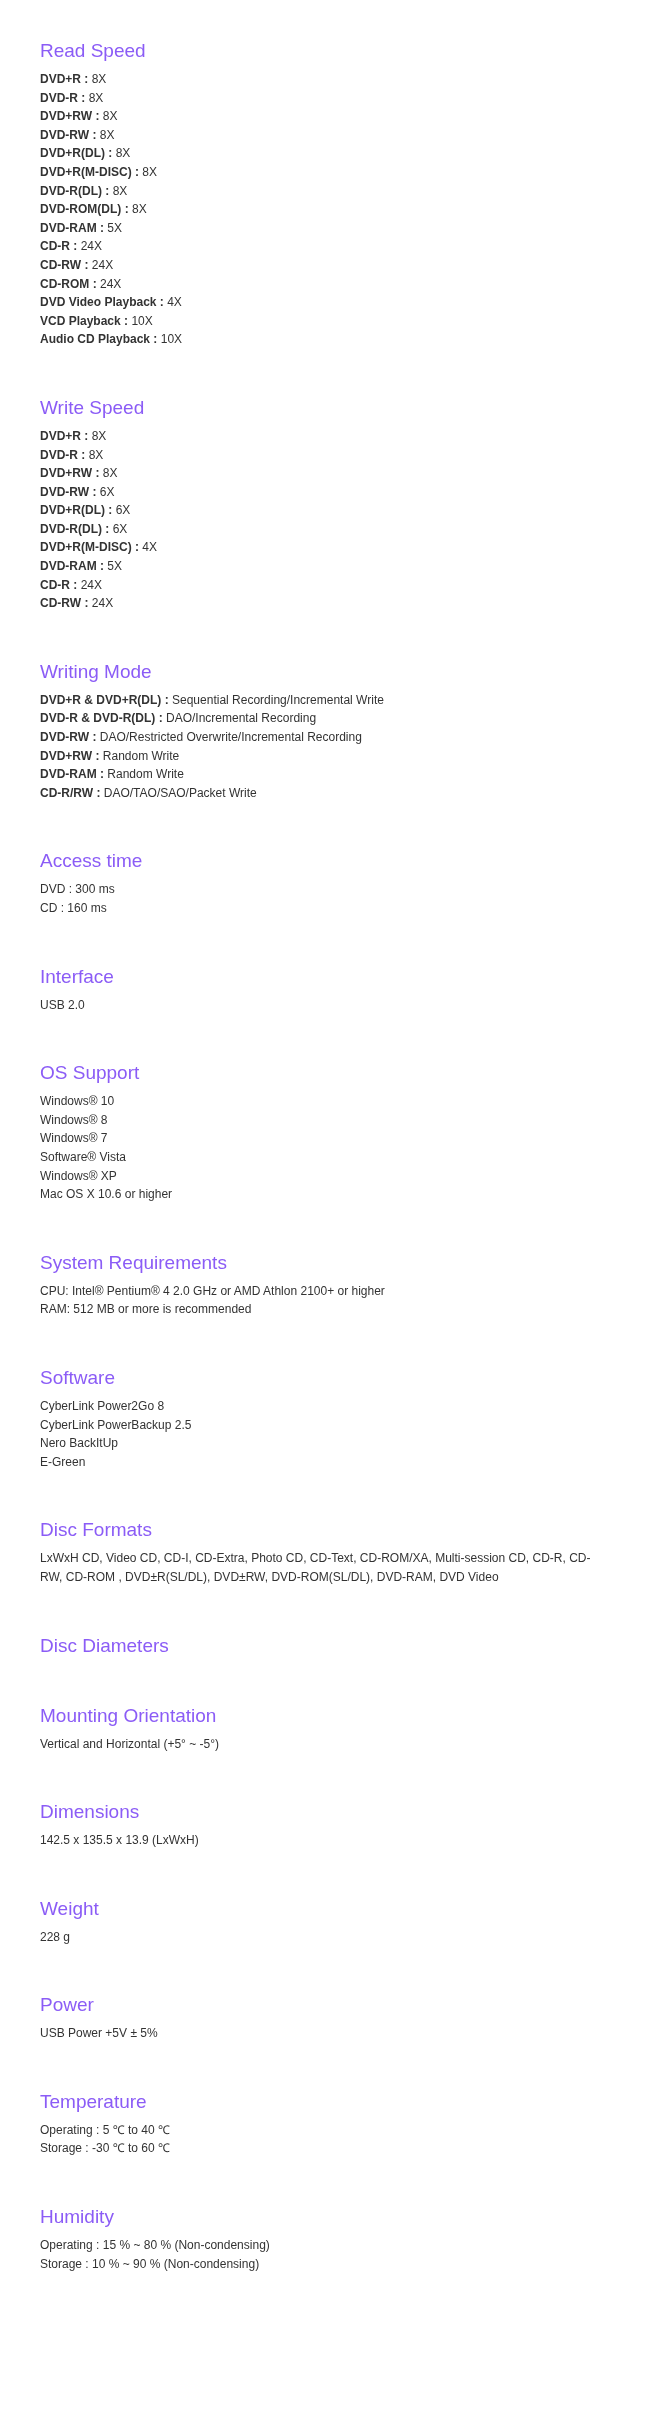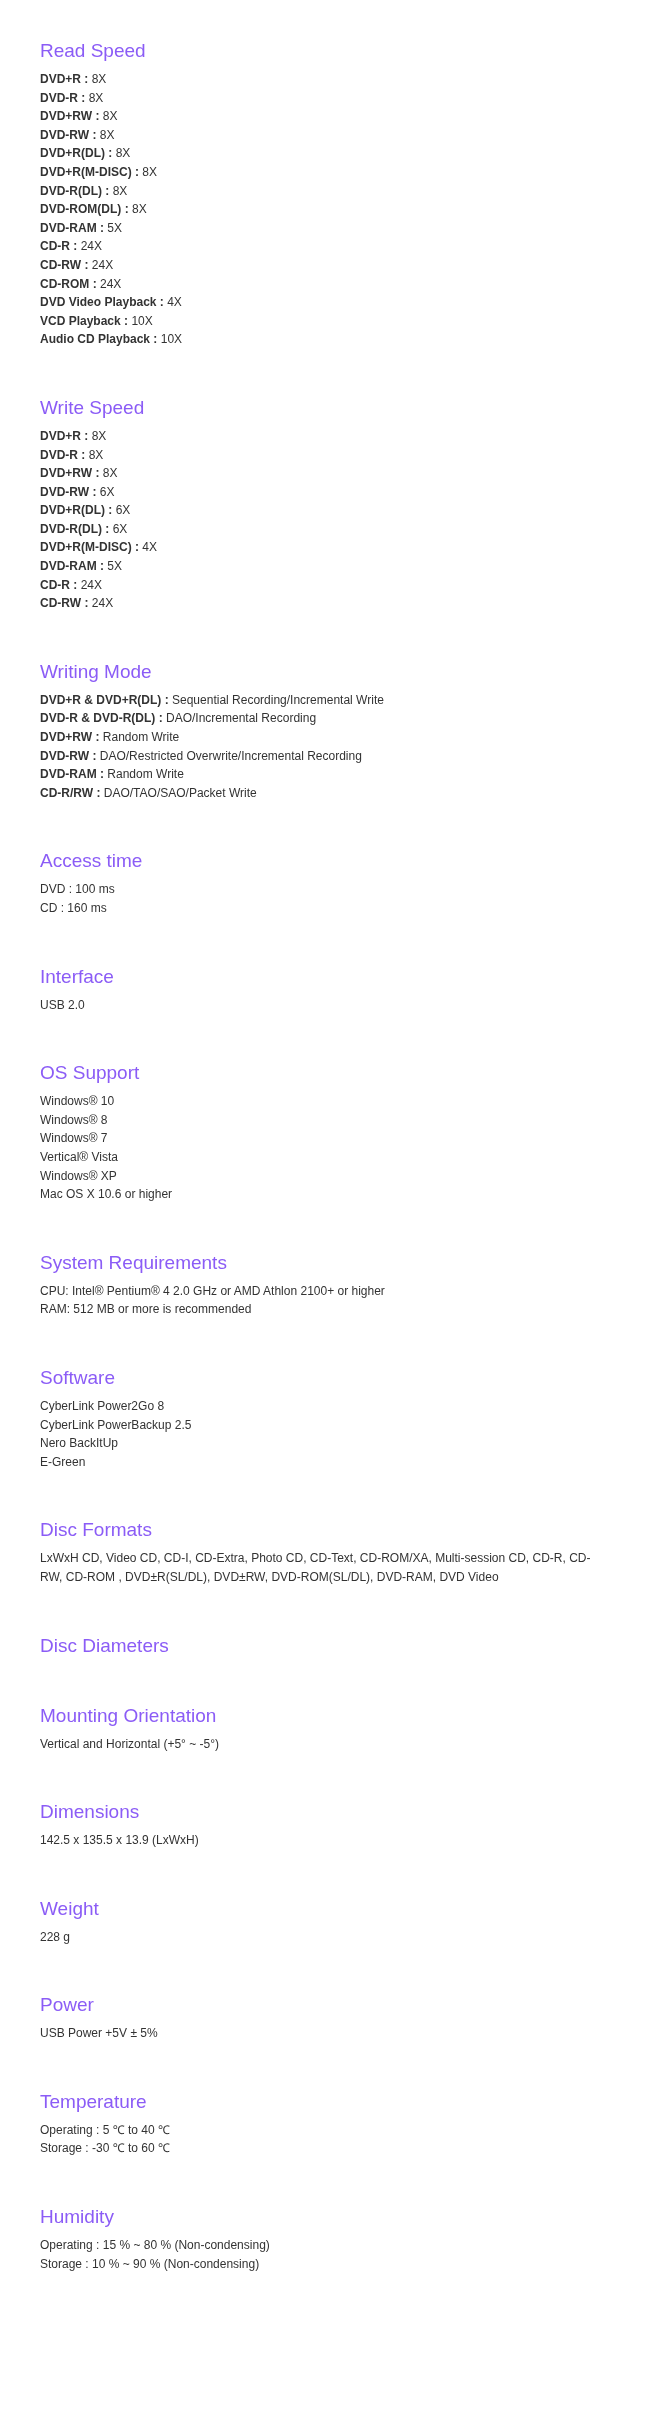--- a/index.html
+++ b/index.html
@@ -71,40 +71,40 @@
       <div class="spec-line"><span class="spec-label">DVD-R(DL)</span><span class="spec-label"> : </span><span class="spec-value">6X</span></div>
       <div class="spec-line"><span class="spec-label">DVD+R(M-DISC)</span><span class="spec-label"> : </span><span class="spec-value">4X</span></div>
       <div class="spec-line"><span class="spec-label">DVD-RAM</span><span class="spec-label"> : </span><span class="spec-value">5X</span></div>
       <div class="spec-line"><span class="spec-label">CD-R</span><span class="spec-label"> : </span><span class="spec-value">24X</span></div>
       <div class="spec-line"><span class="spec-label">CD-RW</span><span class="spec-label"> : </span><span class="spec-value">24X</span></div>
     </div>
     <div class="section">
       <div class="section-title">Writing Mode</div>
       <div class="spec-line"><span class="spec-label">DVD+R &amp; DVD+R(DL)</span><span class="spec-label"> : </span><span class="spec-value">Sequential Recording/Incremental Write</span></div>
       <div class="spec-line"><span class="spec-label">DVD-R &amp; DVD-R(DL)</span><span class="spec-label"> : </span><span class="spec-value">DAO/Incremental Recording</span></div>
+      <div class="spec-line"><span class="spec-label">DVD-RW</span><span class="spec-label"> : </span><span class="spec-value">DAO/Restricted Overwrite/Incremental Recording</span></div>
       <div class="spec-line"><span class="spec-label">DVD+RW</span><span class="spec-label"> : </span><span class="spec-value">Random Write</span></div>
-      <div class="spec-line"><span class="spec-label">DVD-RW</span><span class="spec-label"> : </span><span class="spec-value">DAO/Restricted Overwrite/Incremental Recording</span></div>
       <div class="spec-line"><span class="spec-label">DVD-RAM</span><span class="spec-label"> : </span><span class="spec-value">Random Write</span></div>
       <div class="spec-line"><span class="spec-label">CD-R/RW</span><span class="spec-label"> : </span><span class="spec-value">DAO/TAO/SAO/Packet Write</span></div>
     </div>
     <div class="section">
       <div class="section-title">Access time</div>
-      <div class="plain-line">DVD : 100 ms</div>
+      <div class="plain-line">DVD : 300 ms</div>
       <div class="plain-line">CD : 160 ms</div>
     </div>
     <div class="section">
       <div class="section-title">Interface</div>
       <div class="plain-line">USB 2.0</div>
     </div>
     <div class="section">
       <div class="section-title">OS Support</div>
       <div class="plain-line">Windows® 10</div>
       <div class="plain-line">Windows® 8</div>
       <div class="plain-line">Windows® 7</div>
-      <div class="plain-line">Vertical® Vista</div>
+      <div class="plain-line">Software® Vista</div>
       <div class="plain-line">Windows® XP</div>
       <div class="plain-line">Mac OS X 10.6 or higher</div>
     </div>
     <div class="section">
       <div class="section-title">System Requirements</div>
       <div class="plain-line">CPU: Intel® Pentium® 4 2.0 GHz or AMD Athlon 2100+ or higher</div>
       <div class="plain-line">RAM: 512 MB or more is recommended</div>
     </div>
     <div class="section">
       <div class="section-title">Software</div>

